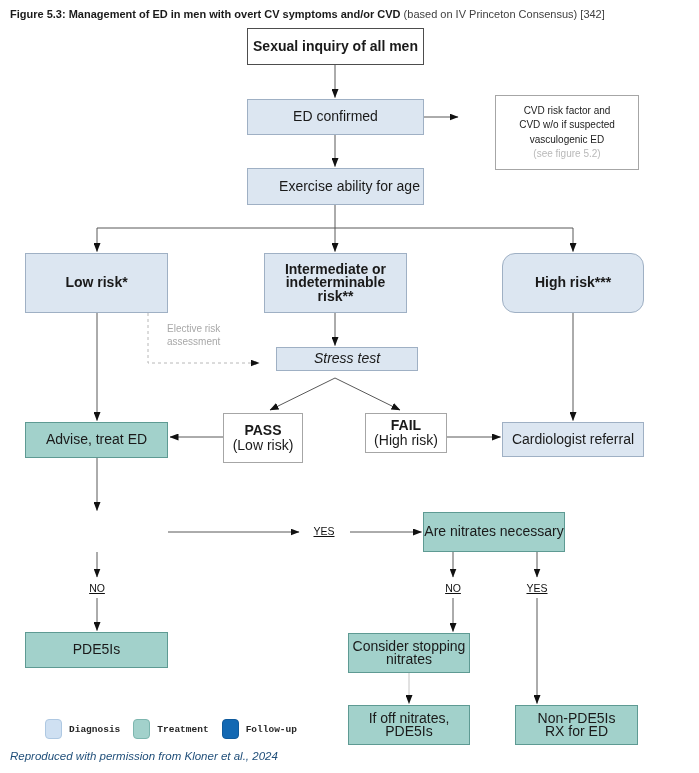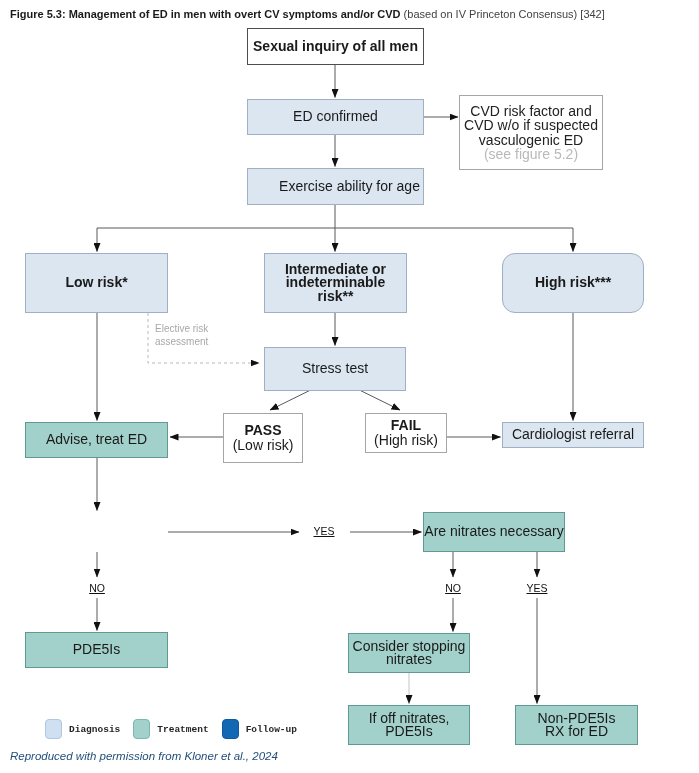--- a/index.html
+++ b/index.html
@@ -8,26 +8,26 @@
   .box{position:absolute;box-sizing:border-box;display:flex;flex-direction:column;
     align-items:center;justify-content:center;text-align:center;
     font-size:14px;color:#1a1a1a;line-height:13.5px;}
   .diag{background:#dce6f1;border:1px solid #9fb0c4;}
   .treat{background:#a2d1cb;border:1px solid #5e9a93;}
   .white-dark{background:#ffffff;border:1px solid #4d4d4d;}
   .white-light{background:#ffffff;border:1px solid #a6a6a6;}
   .bold{font-weight:bold;}
   .leftlines{text-align:left;}
   .graynote{color:#b9b9b9;}
-  .note-box{font-size:14px;line-height:14.5px;color:#222;}
+  .note-box{font-size:10px;line-height:14.5px;color:#222;margin-left:36px;}
   #title{position:absolute;left:10px;top:8px;width:685px;font-size:11px;color:#1a1a1a;}
   #title .t-bold{font-weight:bold;}
   #title .t-reg{font-weight:normal;color:#3f3f3f;}
   .edge-label{position:absolute;font-size:10.5px;color:#111;text-align:center;width:36px;text-decoration:underline;}
-  #elective-label{position:absolute;left:155px;top:322px;font-size:10px;line-height:13px;
+  #elective-label{position:absolute;left:167px;top:322px;font-size:10px;line-height:13px;
     color:#a8a8a8;text-align:left;}
   #legend{position:absolute;left:45px;top:719px;display:flex;align-items:center;font-family:Liberation Mono, monospace;}
   .legend-item{display:flex;align-items:center;margin-right:13px;}
   .legend-swatch{width:17px;height:20px;border-radius:4px;margin-right:7px;box-sizing:border-box;}
   .sw-diag{background:#cfe0f2;border:1px solid #aec8e2;}
   .sw-treat{background:#a2d1cb;border:1px solid #7db6af;}
   .sw-follow{background:#1268b3;border:1px solid #0f5a9c;}
   .legend-label{font-size:9.5px;font-weight:bold;color:#262626;}
   #footer{position:absolute;left:10px;top:750px;font-size:11.5px;font-style:italic;color:#1f4e79;}
   svg.connectors{position:absolute;left:0;top:0;pointer-events:none;}
@@ -100,39 +100,39 @@
   <div class="box diag bold" style="left:264px;top:253px;width:143px;height:60px;">
     <span>Intermediate or</span>
     <span>indeterminable</span>
     <span>risk**</span>
   </div>
 
   <div class="box diag bold" style="left:502px;top:253px;width:142px;height:60px;border-radius:13px;">
     <span>High risk***</span>
   </div>
 
-  <div class="box diag" style="left:264px;top:347px;width:142px;height:44px;">
+  <div class="box diag" style="left:276px;top:347px;width:142px;height:24px;font-style:italic;">
     <span>Stress test</span>
   </div>
 
   <div class="box treat" style="left:25px;top:422px;width:143px;height:36px;">
     <span>Advise, treat ED</span>
   </div>
 
   <div class="box white-light" style="left:223px;top:413px;width:80px;height:50px;line-height:15px;">
     <span class="bold">PASS</span>
     <span>(Low risk)</span>
   </div>
 
   <div class="box white-light" style="left:365px;top:413px;width:82px;height:40px;line-height:15px;">
     <span class="bold">FAIL</span>
     <span>(High risk)</span>
   </div>
 
-  <div class="box diag" style="left:502px;top:422px;width:142px;height:26px;">
+  <div class="box diag" style="left:502px;top:422px;width:142px;height:35px;">
     <span>Cardiologist referral</span>
   </div>
 
 
   <div class="box treat" style="left:423px;top:512px;width:142px;height:40px;">
     <span>Are nitrates necessary</span>
   </div>
 
   <div class="box treat" style="left:25px;top:632px;width:143px;height:36px;">
     <span>PDE5Is</span>

